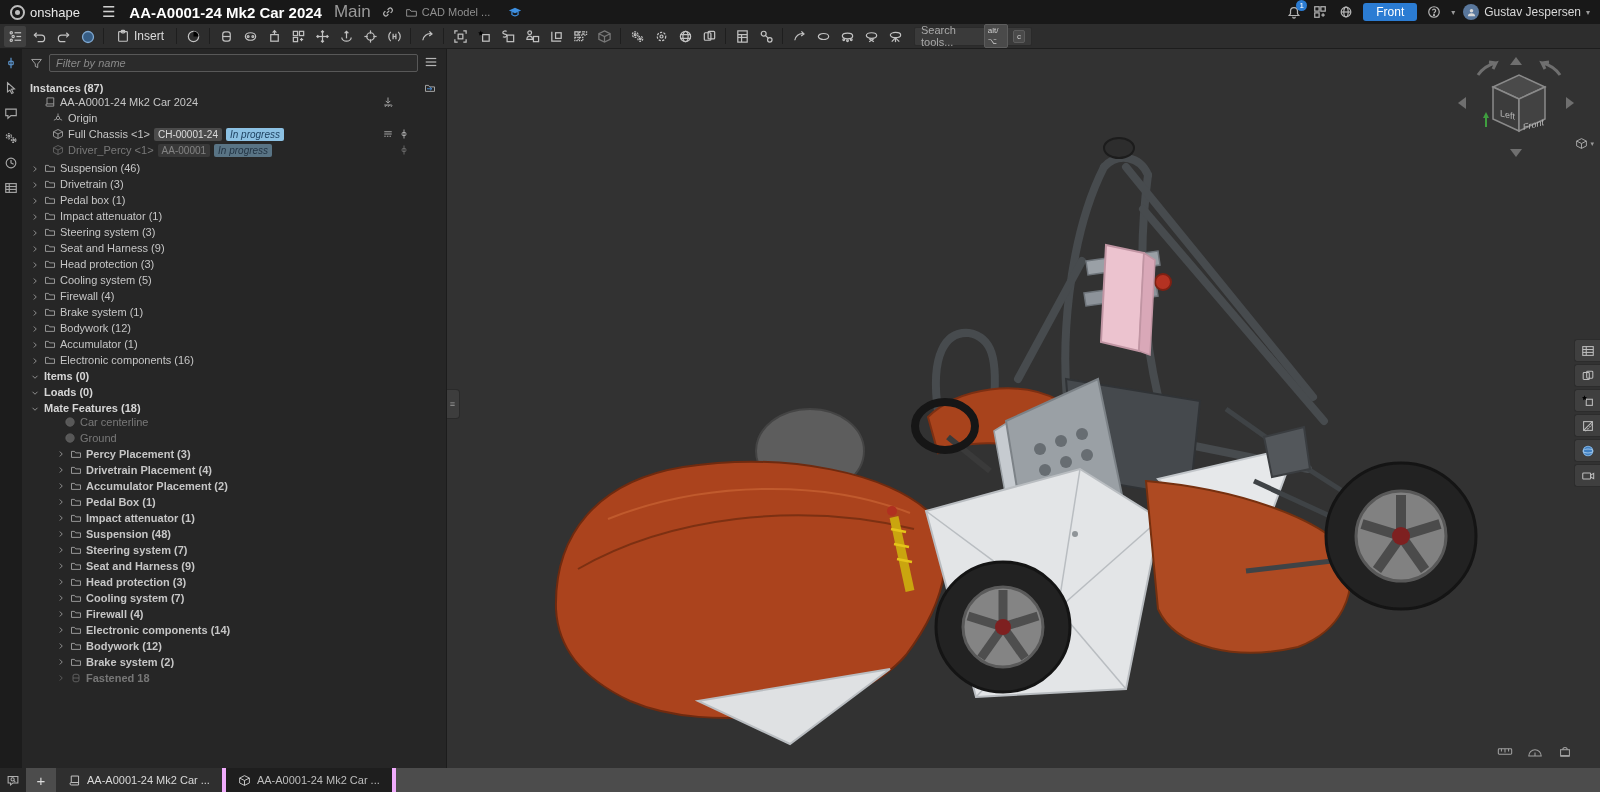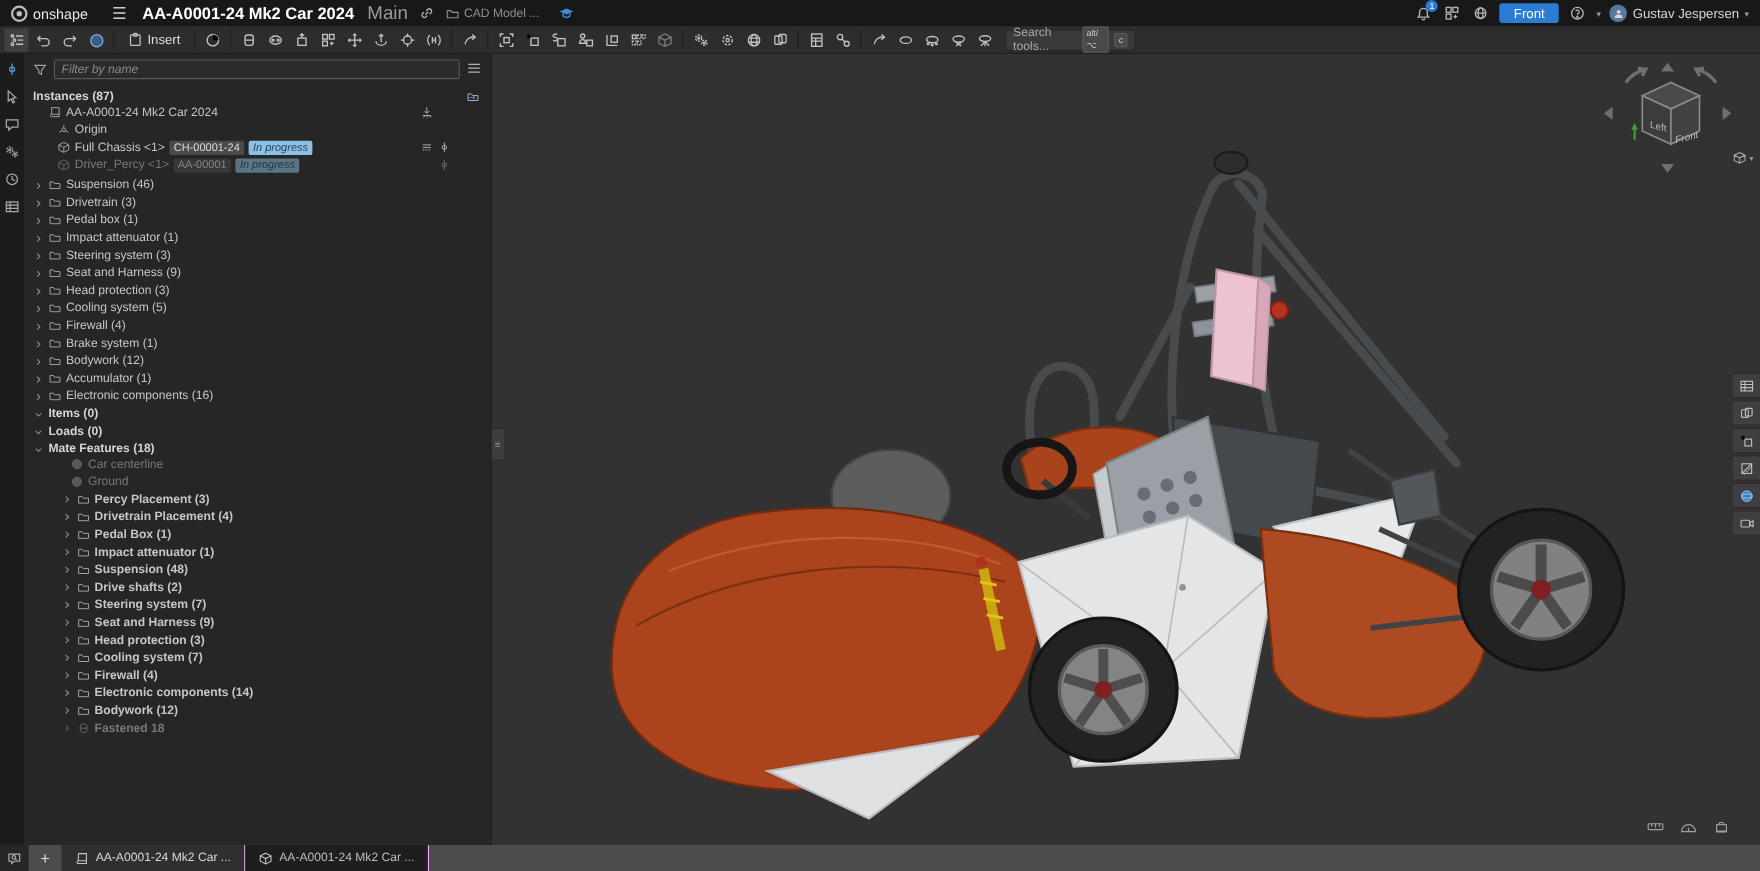--- a/index.html
+++ b/index.html
@@ -91,21 +91,21 @@
   
   .measure { position:absolute; right:26px; bottom:10px; display:flex; gap:12px; }
   .measure .m-ic { width:18px; height:14px; display:flex; align-items:center; justify-content:center; cursor:pointer; }
   .measure svg { width:16px; height:13px; stroke:#9f9f9f; fill:none; stroke-width:1.2; }
 
   
   .bottombar { height:24px; background:#4c4c4c; display:flex; align-items:stretch; flex:0 0 auto; }
   .bb-search { width:26px; background:#262626; display:flex; align-items:center; justify-content:center; cursor:pointer; }
   .bb-search svg { width:14px; height:13px; stroke:#b0b0b0; fill:none; stroke-width:1.3; }
   .bb-plus { width:30px; display:flex; align-items:center; justify-content:center; color:#dcdcdc; font-size:15px; cursor:pointer; }
-  .tab { display:flex; align-items:center; gap:6px; padding:0 12px; font-size:11px; color:#d9d9d9; cursor:pointer; border-right:1px solid #f0abfc; max-width:170px; }
+  .tab { display:flex; align-items:center; gap:6px; padding:0 12px; font-size:11px; color:#d9d9d9; cursor:pointer; border-right:4px solid #f0abfc; max-width:170px; }
   .tab svg { width:13px; height:13px; stroke:#c6c6c6; fill:none; stroke-width:1.2; flex:0 0 auto; }
   .tab.active { background:#2f2f2f; }
   .tab.inactive { background:#1e1e1e; color:#bdbdbd; }
   .tab span { overflow:hidden; text-overflow:ellipsis; white-space:nowrap; }
 </style>
 </head>
 <body>
 
 <svg width="0" height="0" style="position:absolute">
   <defs>
@@ -918,20 +918,29 @@
             </svg>
             <span>Drivetrain Placement (4)</span>
           </div>
         <div class="row mchild">
             <svg class="chev">
               <use href="#chev-r"></use>
             </svg>
             <svg class="tic">
               <use href="#folder"></use>
             </svg>
+            <span>Accumulator Placement (2)</span>
+          </div>
+        <div class="row mchild">
+            <svg class="chev">
+              <use href="#chev-r"></use>
+            </svg>
+            <svg class="tic">
+              <use href="#folder"></use>
+            </svg>
             <span>Pedal Box (1)</span>
           </div>
         <div class="row mchild">
             <svg class="chev">
               <use href="#chev-r"></use>
             </svg>
             <svg class="tic">
               <use href="#folder"></use>
             </svg>
             <span>Impact attenuator (1)</span>
@@ -945,29 +954,20 @@
             </svg>
             <span>Suspension (48)</span>
           </div>
         <div class="row mchild">
             <svg class="chev">
               <use href="#chev-r"></use>
             </svg>
             <svg class="tic">
               <use href="#folder"></use>
             </svg>
-            <span>Drive shafts (2)</span>
-          </div>
-        <div class="row mchild">
-            <svg class="chev">
-              <use href="#chev-r"></use>
-            </svg>
-            <svg class="tic">
-              <use href="#folder"></use>
-            </svg>
             <span>Steering system (7)</span>
           </div>
         <div class="row mchild">
             <svg class="chev">
               <use href="#chev-r"></use>
             </svg>
             <svg class="tic">
               <use href="#folder"></use>
             </svg>
             <span>Seat and Harness (9)</span>
@@ -1009,20 +1009,29 @@
             <span>Electronic components (14)</span>
           </div>
         <div class="row mchild">
             <svg class="chev">
               <use href="#chev-r"></use>
             </svg>
             <svg class="tic">
               <use href="#folder"></use>
             </svg>
             <span>Bodywork (12)</span>
+          </div>
+        <div class="row mchild">
+            <svg class="chev">
+              <use href="#chev-r"></use>
+            </svg>
+            <svg class="tic">
+              <use href="#folder"></use>
+            </svg>
+            <span>Brake system (2)</span>
           </div>
 
         <div class="row mchild dim">
             <svg class="chev">
               <use href="#chev-r"></use>
             </svg>
             <svg class="tic">
               <use href="#t-barrel"></use>
             </svg>
             <span>Fastened 18</span>

